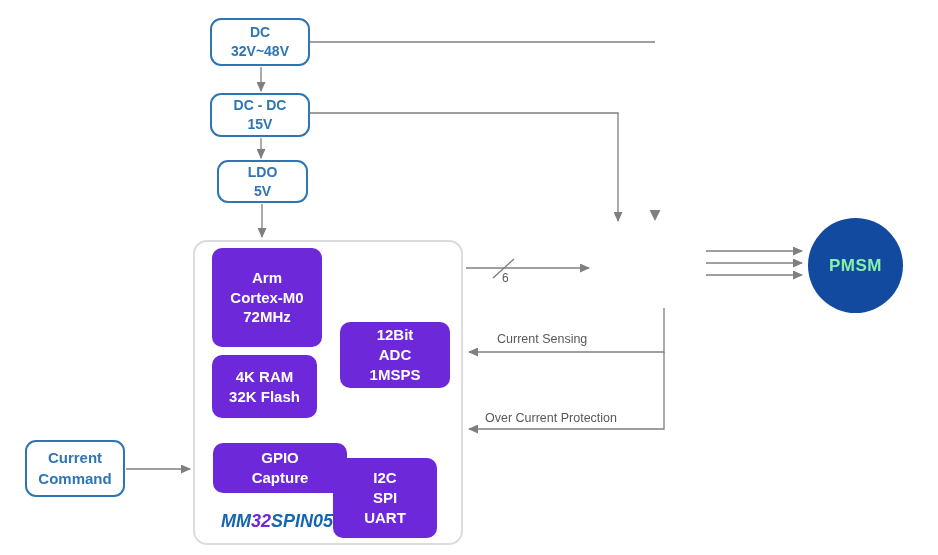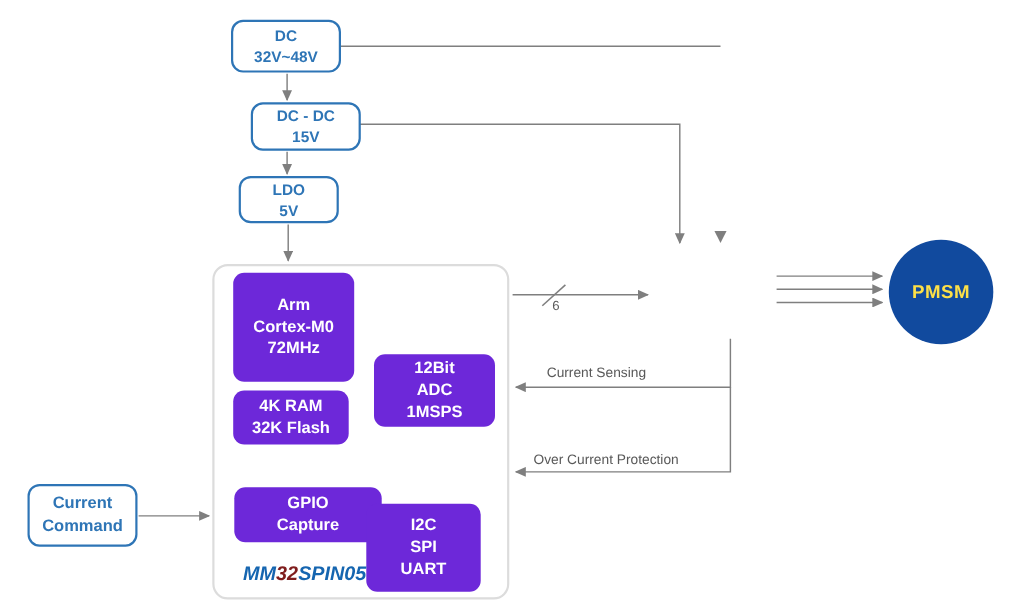--- a/index.html
+++ b/index.html
@@ -19,31 +19,31 @@
     position:absolute;background:#ffffff;border:2px solid #dcdcdc;border-radius:14px;
     box-sizing:border-box;
   }
   .chip{
     background:#6d28d9;color:#ffffff;border-radius:10px;font-size:15px;line-height:1.32;
   }
   .power-stage{
     background:#4f81bd;color:#ffffff;border-radius:9px;font-size:14.5px;line-height:1.5;
   }
   .motor{
-    background:#114a9e;color:#fde047;border-radius:50%;font-size:17px;letter-spacing:.5px;
+    background:#114a9e;color:#86efac;border-radius:50%;font-size:17px;letter-spacing:.5px;
   }
   .lbl{
     position:absolute;color:#595959;font-size:12.5px;font-weight:normal;white-space:nowrap;
   }
   .logo{
     position:absolute;left:221px;top:511px;font-style:italic;font-weight:bold;
     font-size:18px;white-space:nowrap;letter-spacing:0;
   }
   .logo .lg-blue{color:#1565b0;}
-  .logo .lg-orange{color:#7f1d1d;font-style:italic;}
+  .logo .lg-orange{color:#6d28d9;font-style:italic;}
   svg.wires{position:absolute;left:0;top:0;width:938px;height:555px;pointer-events:none;}
 </style>
 </head>
 <body>
 
 <div class="canvas">
 
   <svg class="wires" viewBox="0 0 938 555" xmlns="http://www.w3.org/2000/svg">
     <defs>
       <marker id="arr" markerUnits="userSpaceOnUse" markerWidth="10" markerHeight="9" refX="9" refY="4.5" orient="auto">
@@ -66,21 +66,21 @@
       <polyline points="664,352 664,429 469,429" marker-end="url(#arr)"></polyline>
     </g>
     <polygon points="649.5,210 660.5,210 655,221" fill="#7f7f7f"></polygon>
   </svg>
 
   <div class="node outline" style="left:210px;top:18px;width:100px;height:48px">
     <span>DC</span>
     <span>32V~48V</span>
   </div>
 
-  <div class="node outline" style="left:228px;top:93px;width:100px;height:44px">
+  <div class="node outline" style="left:210px;top:93px;width:100px;height:44px">
     <span>DC - DC</span>
     <span>15V</span>
   </div>
 
   <div class="node outline" style="left:217px;top:160px;width:91px;height:43px">
     <span>LDO</span>
     <span>5V</span>
   </div>
 
   <div class="node outline" style="left:25px;top:440px;width:100px;height:57px;font-size:15px">
@@ -89,21 +89,21 @@
   </div>
 
   <div class="mcu-shell" style="left:193px;top:240px;width:270px;height:305px"></div>
 
   <div class="node chip" style="left:212px;top:248px;width:110px;height:99px">
     <span>Arm</span>
     <span>Cortex-M0</span>
     <span>72MHz</span>
   </div>
 
-  <div class="node chip" style="left:212px;top:355px;width:105px;height:49px">
+  <div class="node chip" style="left:212px;top:355px;width:105px;height:63px">
     <span>4K RAM</span>
     <span>32K Flash</span>
   </div>
 
   <div class="node chip" style="left:213px;top:443px;width:134px;height:50px">
     <span>GPIO</span>
     <span>Capture</span>
   </div>
 
 

